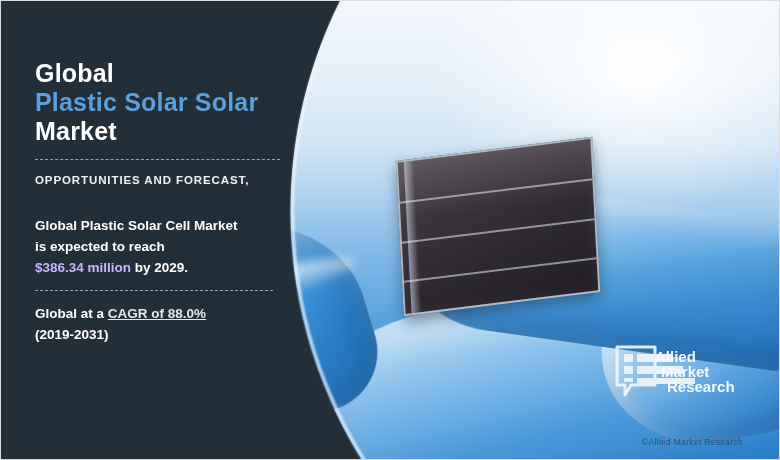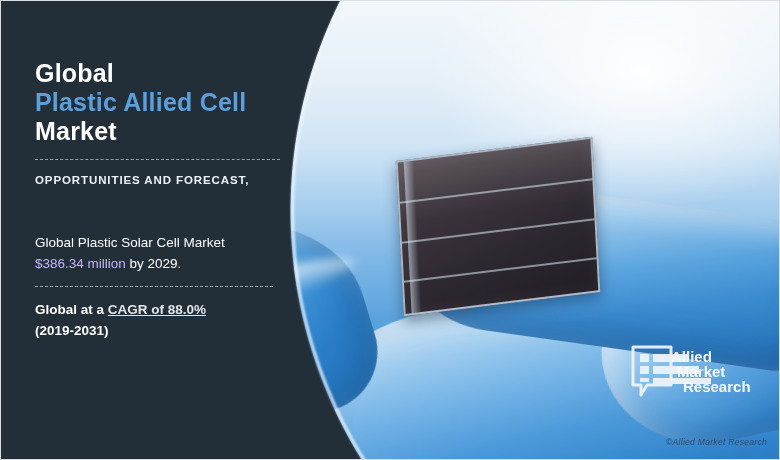--- a/index.html
+++ b/index.html
@@ -196,58 +196,57 @@
 
   .subtitle {
     font-size: 11.5px;
     line-height: 17px;
     letter-spacing: 0.9px;
     color: #eef3f8;
     font-weight: 700;
   }
 
   .stat {
-    margin-top: 43px;
+    margin-top: 26px;
     font-size: 13.5px;
     line-height: 21px;
-    font-weight: 400;
+    font-weight: 700;
     color: #ffffff;
   }
   .stat .hl { color: #c4b5fd; }
 
   .cagr {
     font-size: 13.5px;
     line-height: 21px;
     font-weight: 700;
     color: #ffffff;
   }
   .cagr .hl { color: #e5e5e5; text-decoration: underline; }
 
   
   .logo {
     position: absolute;
-    left: 630px;
+    left: 614px;
     top: 344px;
     width: 128px;
     height: 52px;
     z-index: 6;
     opacity: 0.93;
   }
   .logo svg { display: block; }
 
   .copyright {
     position: absolute;
-    left: 665px;
+    left: 641px;
     top: 436px;
     font-size: 8.5px;
     letter-spacing: 0.3px;
     color: #2b4e74;
     z-index: 6;
     white-space: nowrap;
-    font-style: italic;
   }
 </style>
 </head>
 <body>
 
 <div id="banner">
 
   <div class="photo">
     <div class="glove-palm"></div>
     <div class="glove-finger2"></div>
@@ -263,31 +262,32 @@
 
     <div class="glove-thumb"></div>
     <div class="glove-rim"></div>
   </div>
 
   <div class="dark-panel"></div>
   <div class="arc-glow"></div>
 
   <div class="content">
     <div class="title-line">Global</div>
-    <div class="title-line accent">Plastic Allied Cell</div>
+    <div class="title-line accent">Plastic Solar Solar</div>
     <div class="title-line">Market</div>
 
     <div class="divider"></div>
 
     <div class="subtitle">
       <div>OPPORTUNITIES AND FORECAST,</div>
     </div>
 
     <div class="stat">
       <div>Global Plastic Solar Cell Market</div>
+      <div>is expected to reach</div>
       <div>
         <span class="hl">$386.34  million</span><span> by 2029.</span>
       </div>
     </div>
 
     <div class="divider short"></div>
 
     <div class="cagr">
       <div>
         <span>Global at a </span><span class="hl">CAGR of 88.0%</span>

